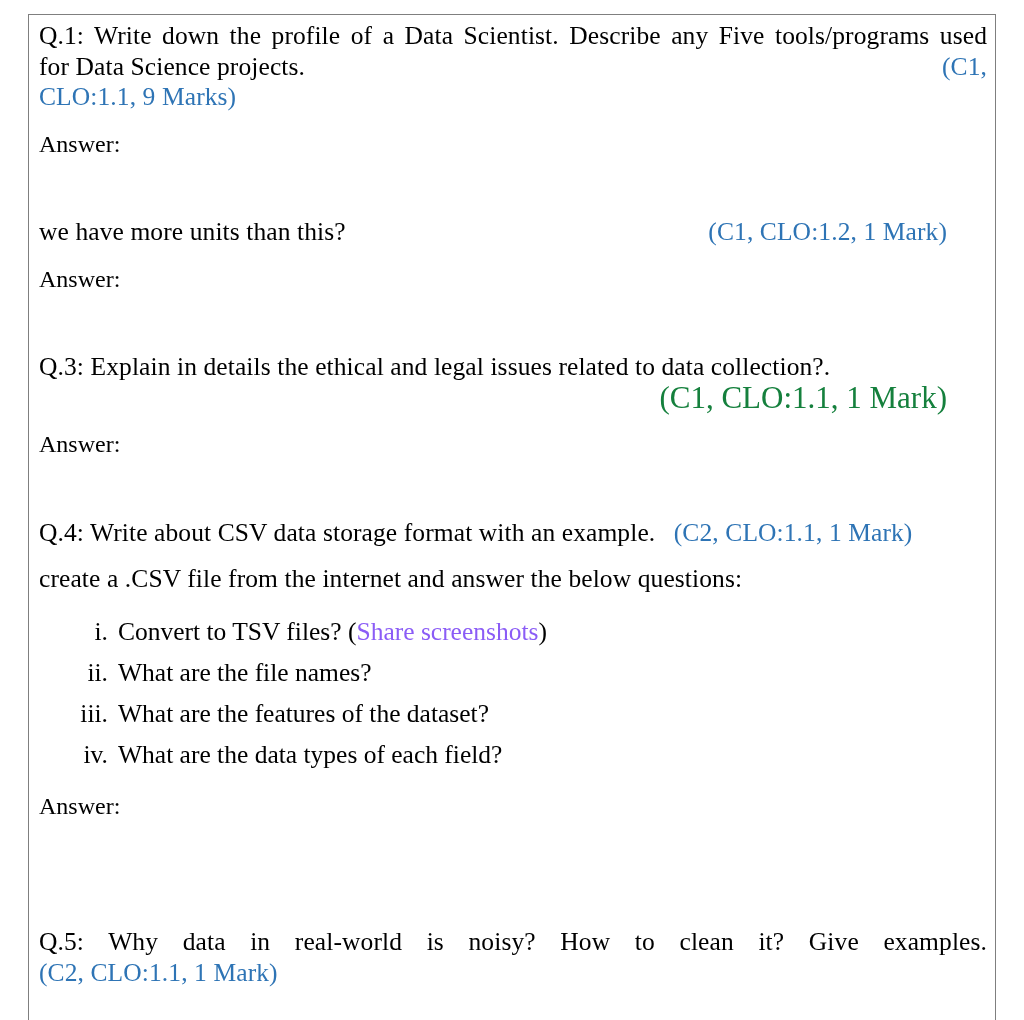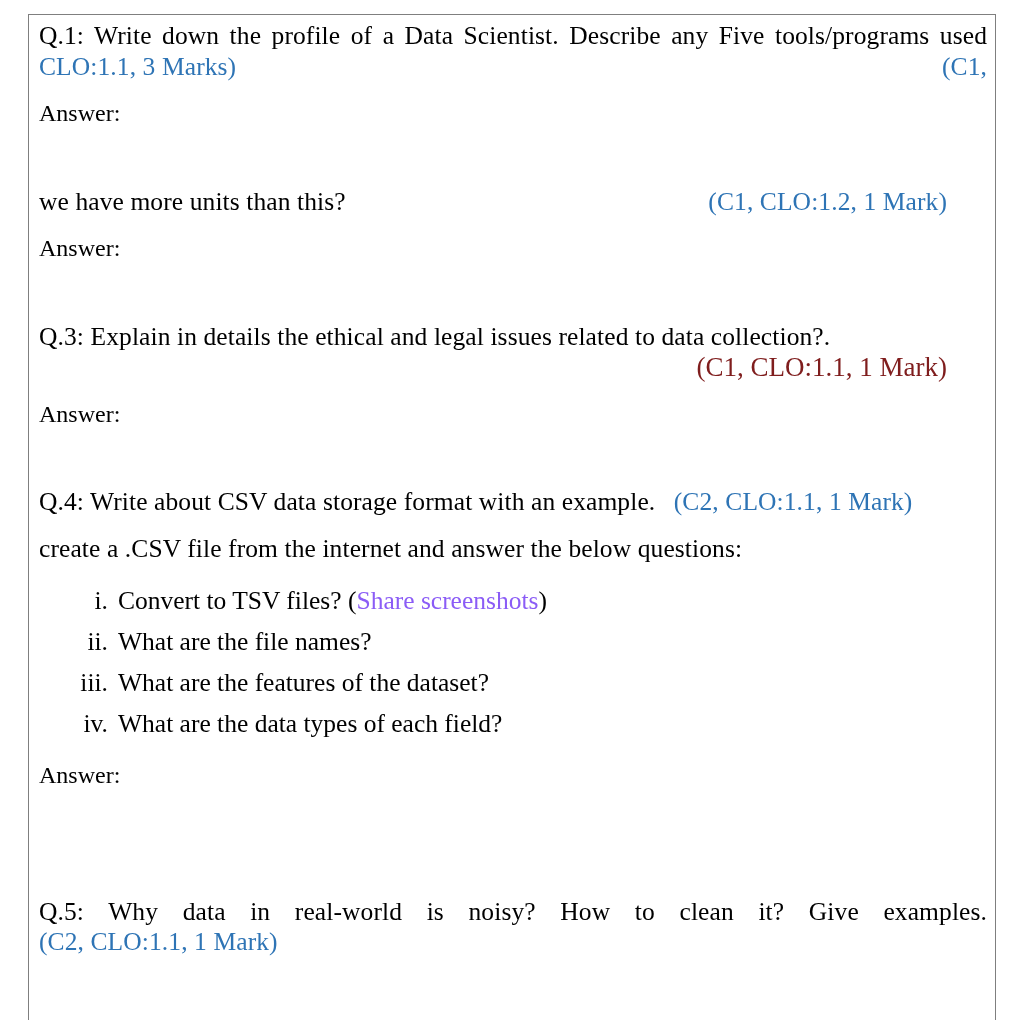--- a/index.html
+++ b/index.html
@@ -66,26 +66,26 @@
   
   .mark {
     color: #2e74b5;
   }
   .screenshot-note {
     color: #8b5cf6;
   }
 
   
   .mark-right {
-    font-size: 27px;
+    font-size: 31px;
     line-height: 30.5px;
     margin: 0;
     text-align: right;
     padding-right: 40px;
-    color: #7f1d1d;
+    color: #15803d;
   }
 
   
   .sub-list {
     margin: 0;
     padding: 0;
     list-style: none;
   }
   .sub-item {
     font-size: 25.5px;
@@ -113,23 +113,24 @@
 </style>
 </head>
 <body>
 
 <div class="page-sheet">
   <div class="page-body">
 
     <div class="q-block">
       <p class="q-text justify-all"><span>Q.1: Write down the profile of a Data Scientist. Describe any Five tools/programs used</span></p>
       <p class="q-text plain">
+        <span>for Data Science projects.</span>
         <span class="mark" style="float:right">(C1,</span>
       </p>
-      <p class="q-text plain mark">CLO:1.1, 3 Marks)</p>
+      <p class="q-text plain mark">CLO:1.1, 9 Marks)</p>
       <div class="sp-sm"></div>
       <p class="answer-line">Answer:</p>
     </div>
 
     <div class="sp-xl"></div>
 
     <div class="q-block">
       <p class="q-text plain">
         <span>we have more units than this?</span>
         <span class="mark" style="float:right; padding-right:40px;">(C1, CLO:1.2, 1 Mark)</span>

